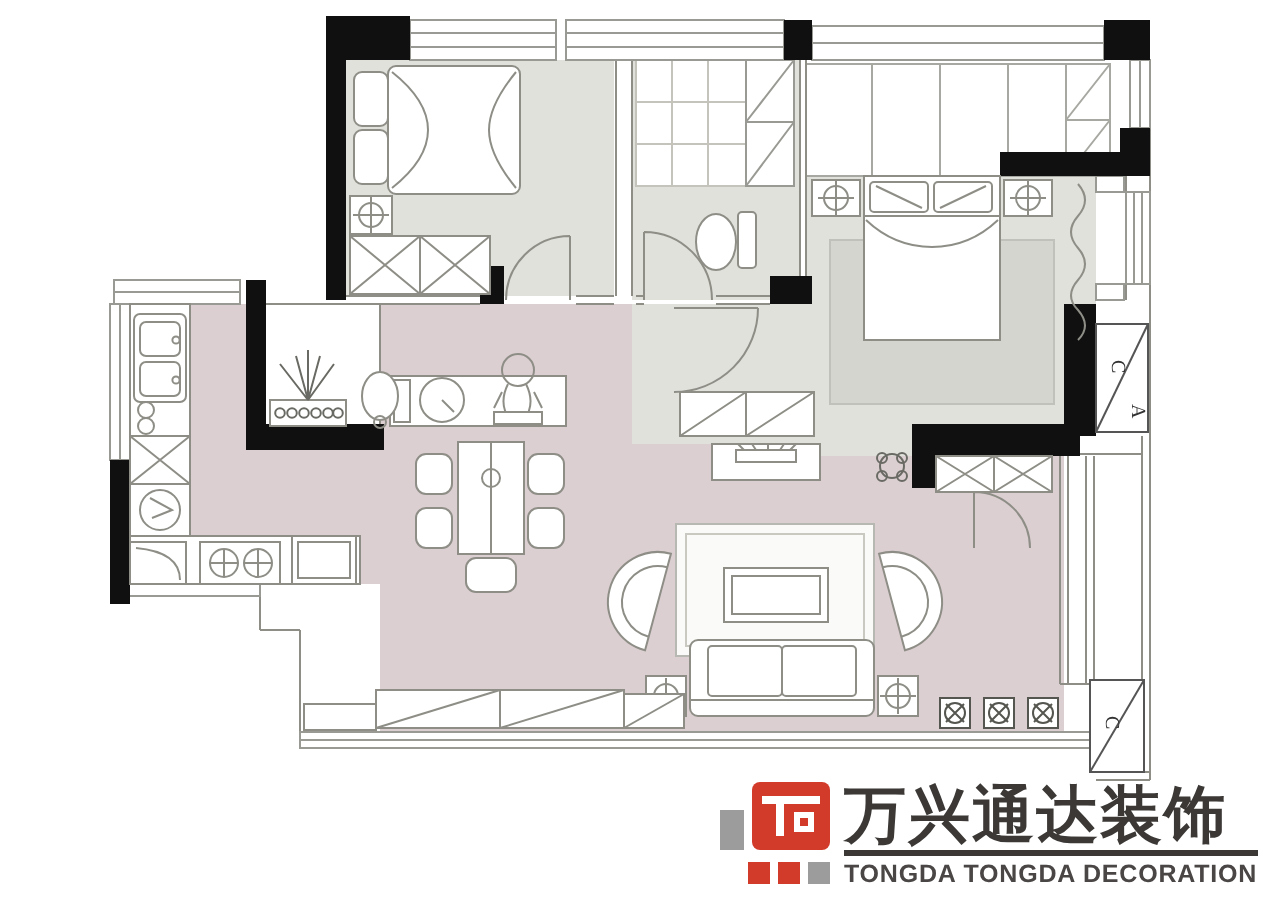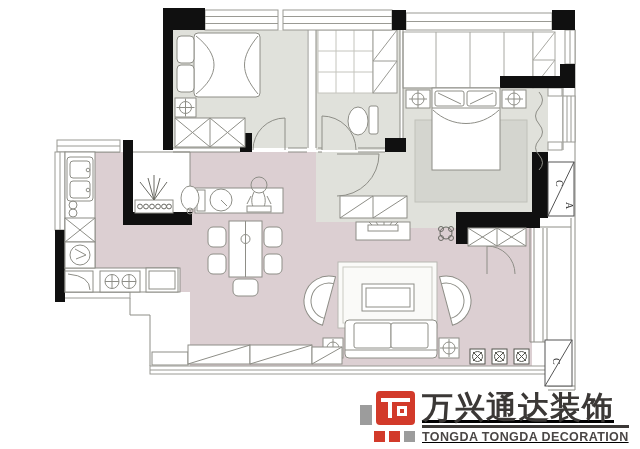--- a/index.html
+++ b/index.html
@@ -1,20 +1,20 @@
 <!DOCTYPE html>
 <html><head>
 <meta charset="utf-8">
 <style>
   html,body{margin:0;padding:0;background:#ffffff;}
   .canvas{position:relative;width:640px;height:449px;background:#ffffff;overflow:hidden;
           font-family:"Liberation Sans",sans-serif;}
   svg{position:absolute;left:0;top:0;}
   
-  .logo{position:absolute;left:360px;top:391px;display:flex;align-items:flex-start;gap:7px;text-decoration:underline;}
+  .logo{position:absolute;left:360px;top:391px;display:flex;align-items:flex-start;gap:7px;}
   .mark{position:relative;width:55px;height:53px;flex:0 0 auto;}
   .mark div{position:absolute;}
   .m-gray-l{left:0;top:14px;width:12px;height:20px;background:#9c9c9c;}
   .m-red-big{left:16px;top:0;width:39px;height:34px;background:#d23a2a;border-radius:4px;}
   .m-red-big .w1{left:5px;top:7px;width:29px;height:4px;background:#fff;}
   .m-red-big .w2{left:12px;top:7px;width:4px;height:20px;background:#fff;}
   .m-red-big .w3{left:21px;top:15px;width:10px;height:10px;background:#fff;}
   .m-red-big .w4{left:24px;top:18px;width:4px;height:4px;background:#d23a2a;}
   .m-red-s1{left:14px;top:40px;width:11px;height:11px;background:#d23a2a;}
   .m-red-s2{left:29px;top:40px;width:11px;height:11px;background:#d23a2a;}

